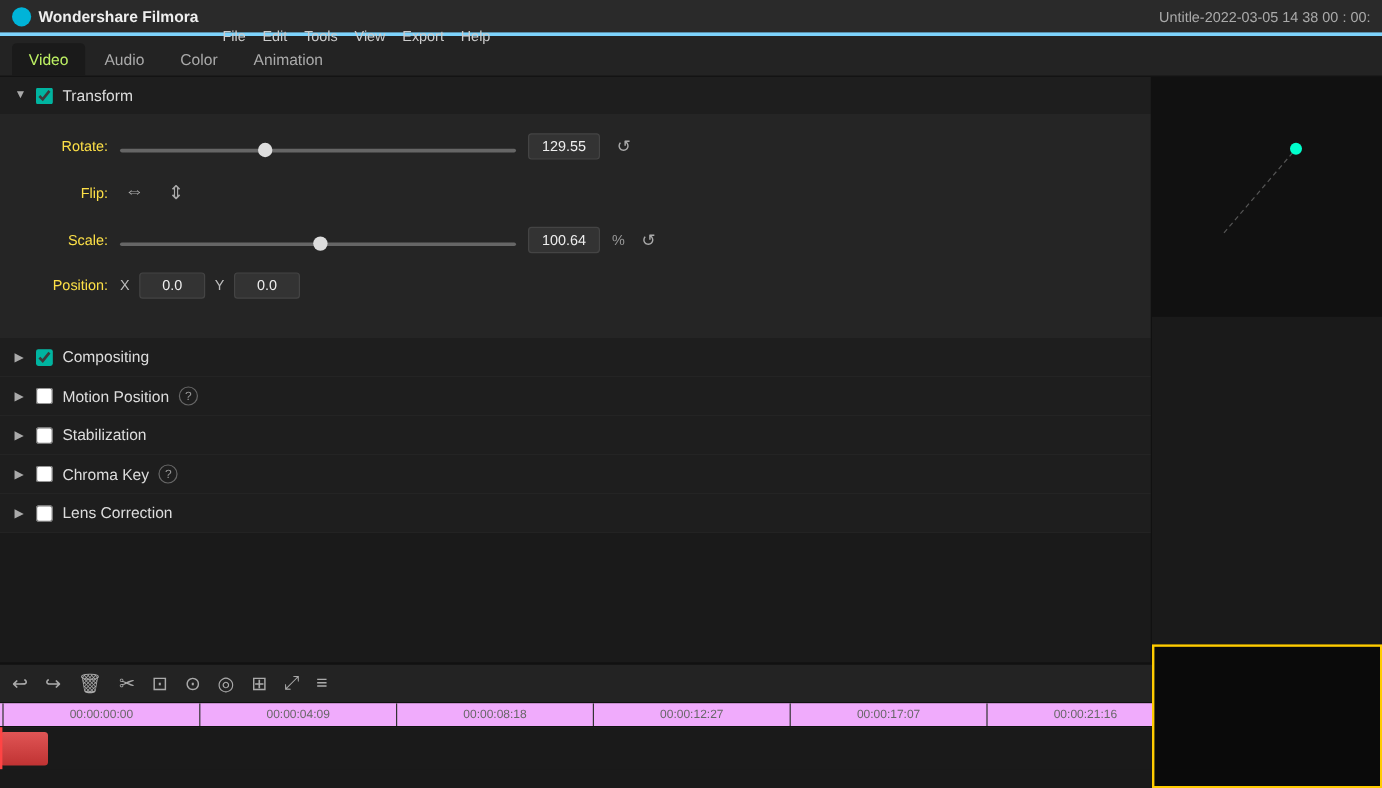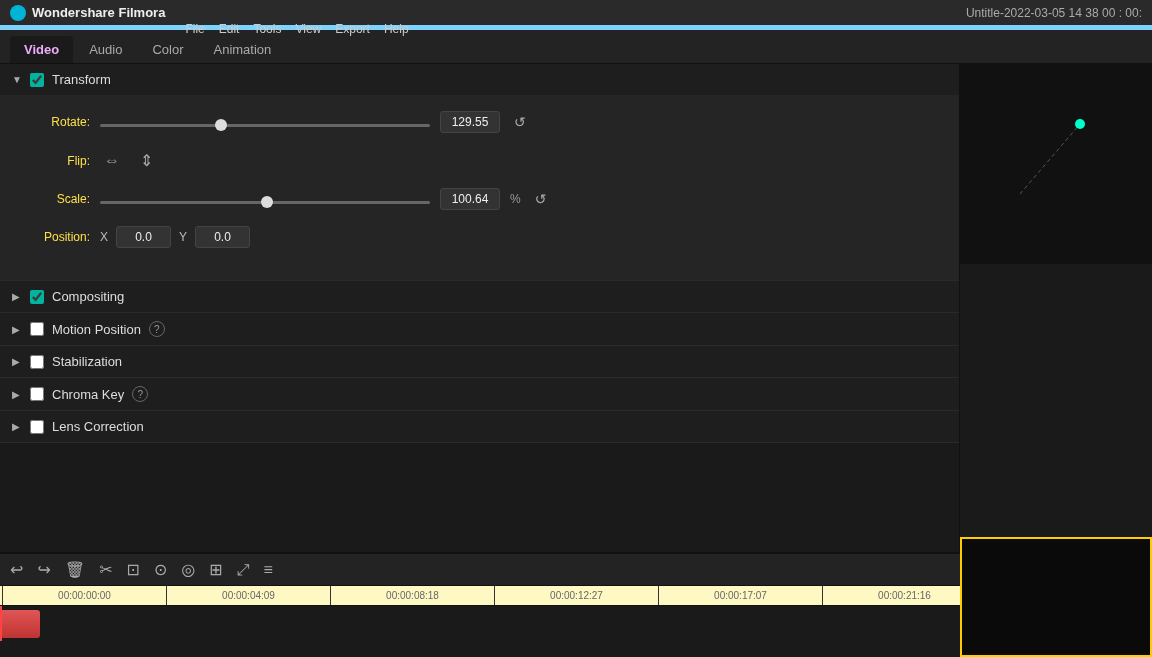--- a/index.html
+++ b/index.html
@@ -13,21 +13,21 @@
       overflow: hidden;
     }
 
     
     .titlebar {
       background: #2a2a2a;
       height: 30px;
       display: flex;
       align-items: center;
       padding: 0 10px;
-      border-bottom: 5px solid #7dd3fc;
+      border-bottom: 3px solid #7dd3fc;
     }
     .titlebar-logo {
       display: flex;
       align-items: center;
       gap: 6px;
       margin-right: 20px;
     }
     .logo-icon {
       width: 16px; height: 16px;
       background: #00b4d8;
@@ -50,22 +50,21 @@
     }
     .tab {
       padding: 6px 14px;
       color: #aaa;
       cursor: pointer;
       font-size: 13px;
       border-radius: 4px 4px 0 0;
     }
     .tab.active {
       background: #1a1a1a;
-      color: #f0abfc;
-      font-weight: bold;
+      color: #bef264;
     }
 
     
     .main-layout {
       display: flex;
       height: calc(657px - 30px - 34px);
     }
 
     
     .left-panel {
@@ -271,21 +270,21 @@
       gap: 14px;
       border-bottom: 1px solid #111;
     }
     .timeline-tool {
       color: #aaa;
       cursor: pointer;
       font-size: 16px;
     }
     .timeline-ruler {
       height: 20px;
-      background: #fef9c3;
+      background: #f0abfc;
       display: flex;
       align-items: center;
       padding: 0 2px;
       border-bottom: 1px solid #111;
       overflow: hidden;
       justify-content: space-between;
     }
     .ruler-tick {
       flex: 1;
       text-align: center;

